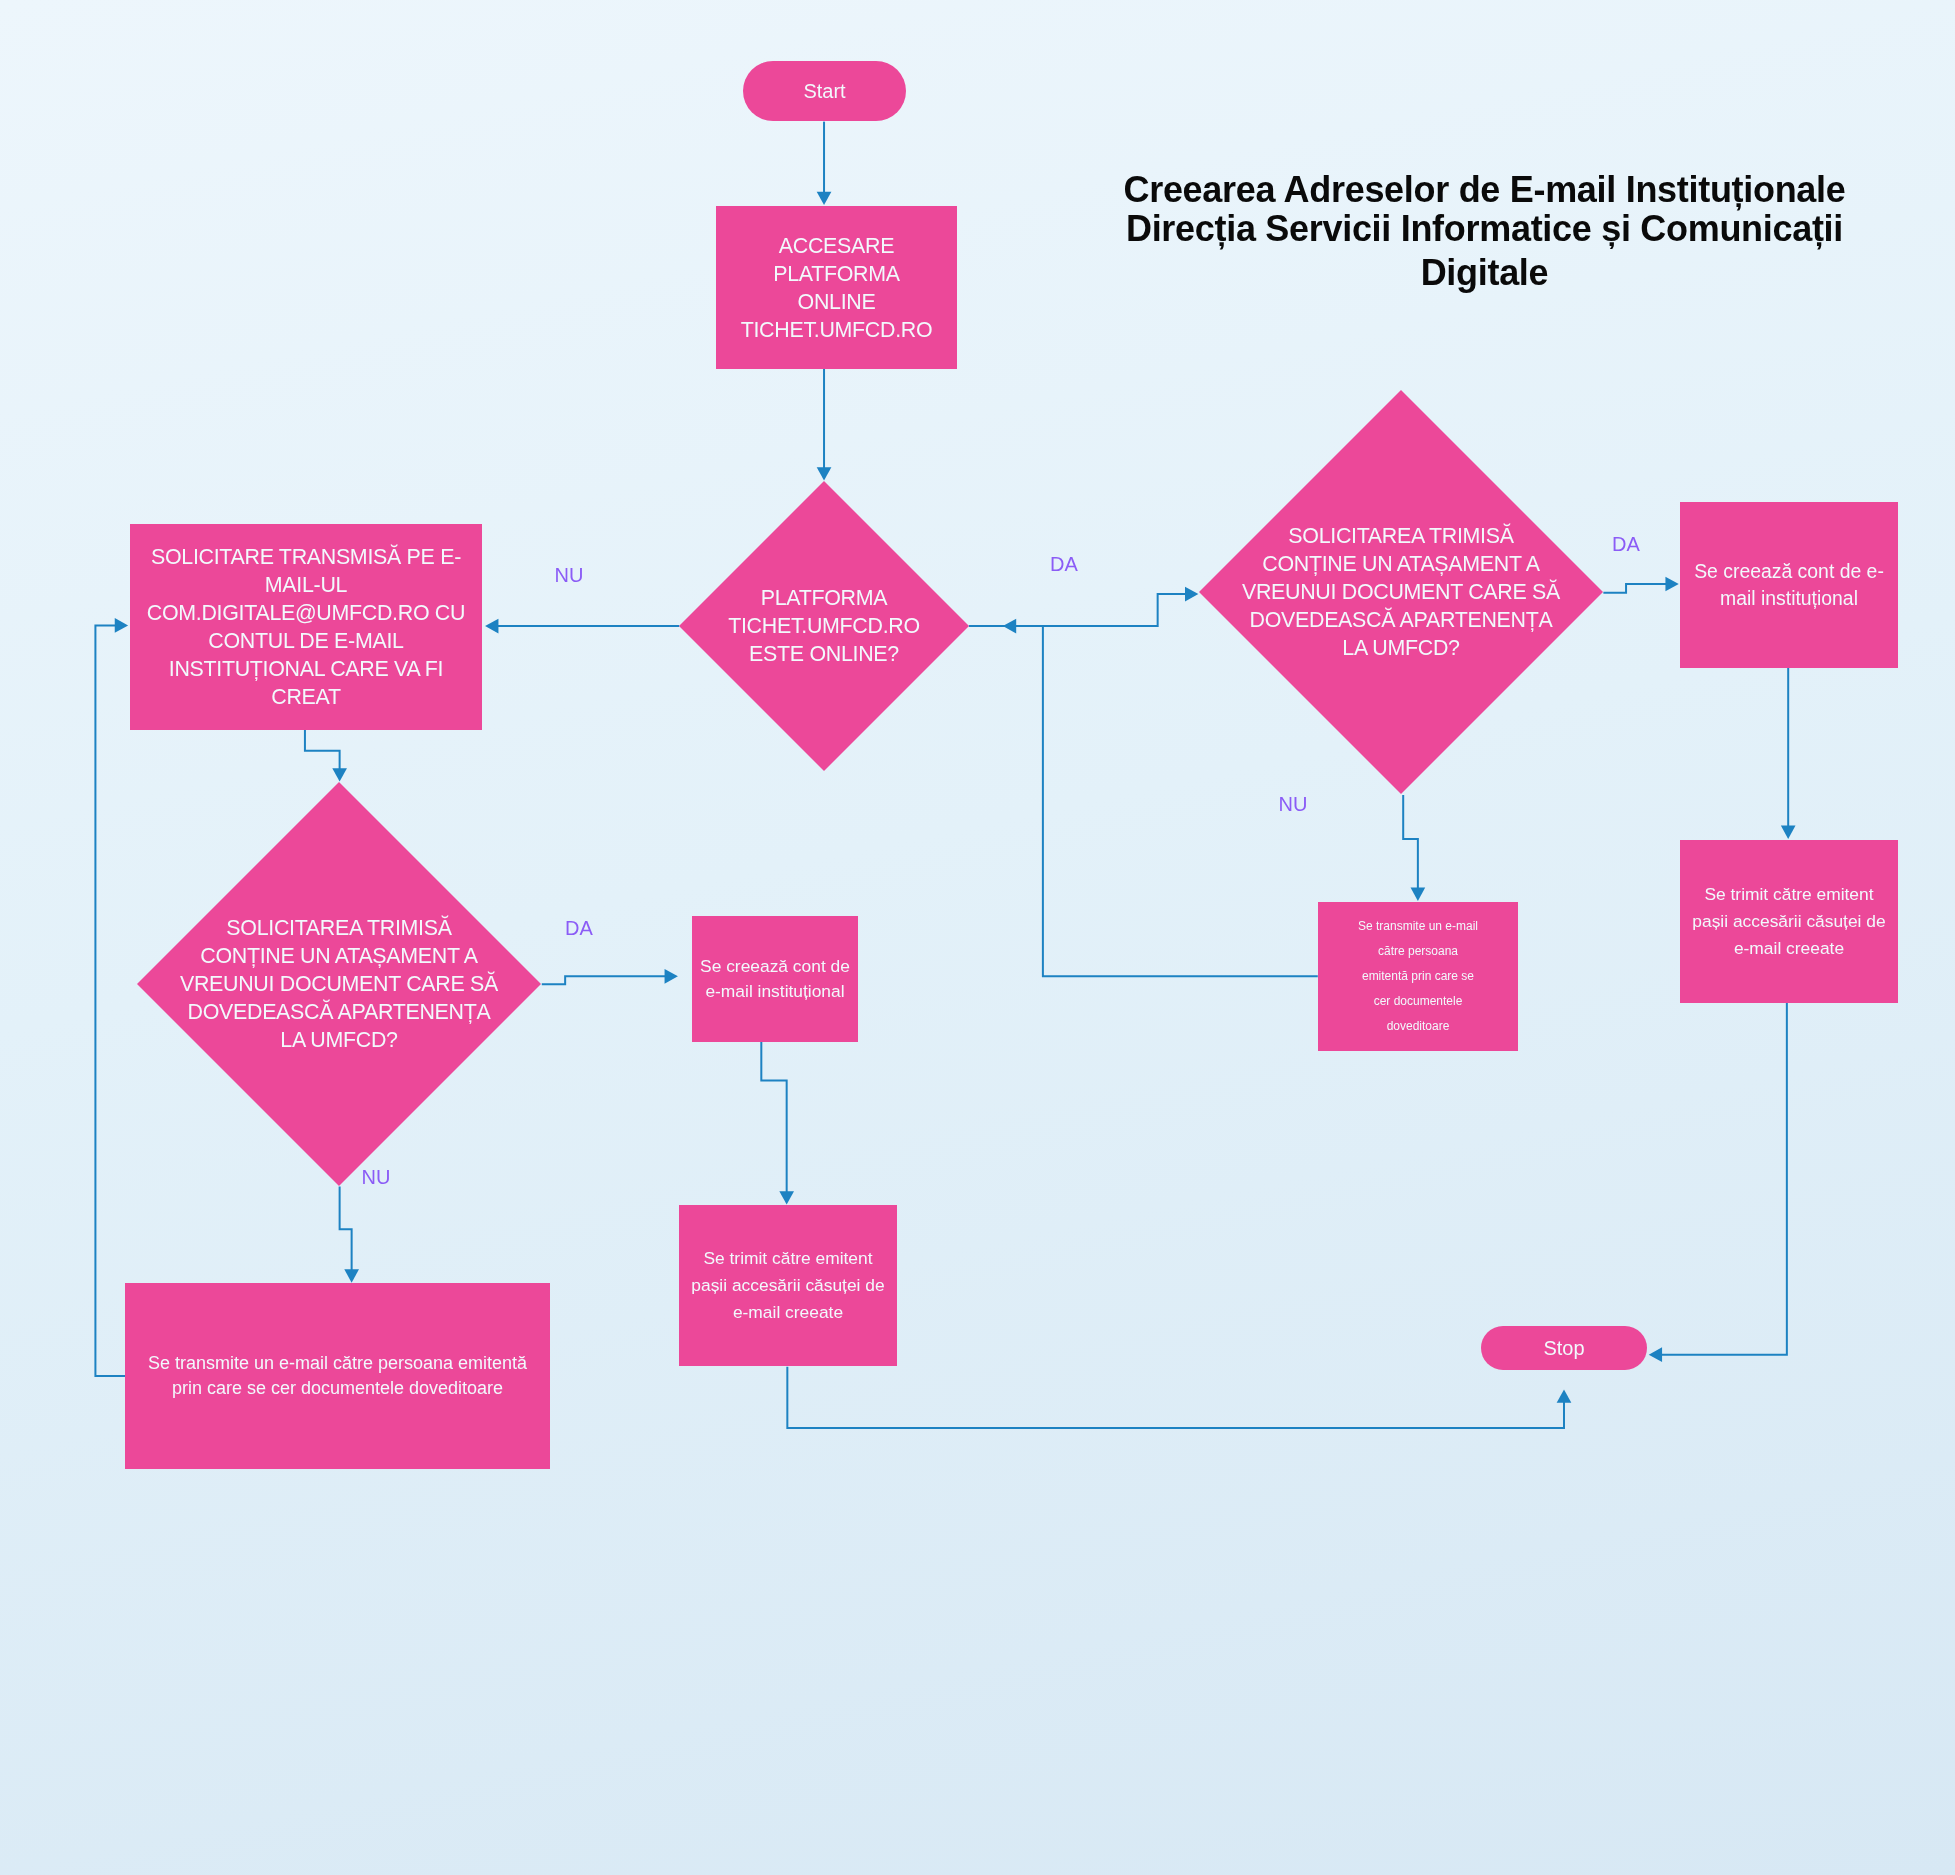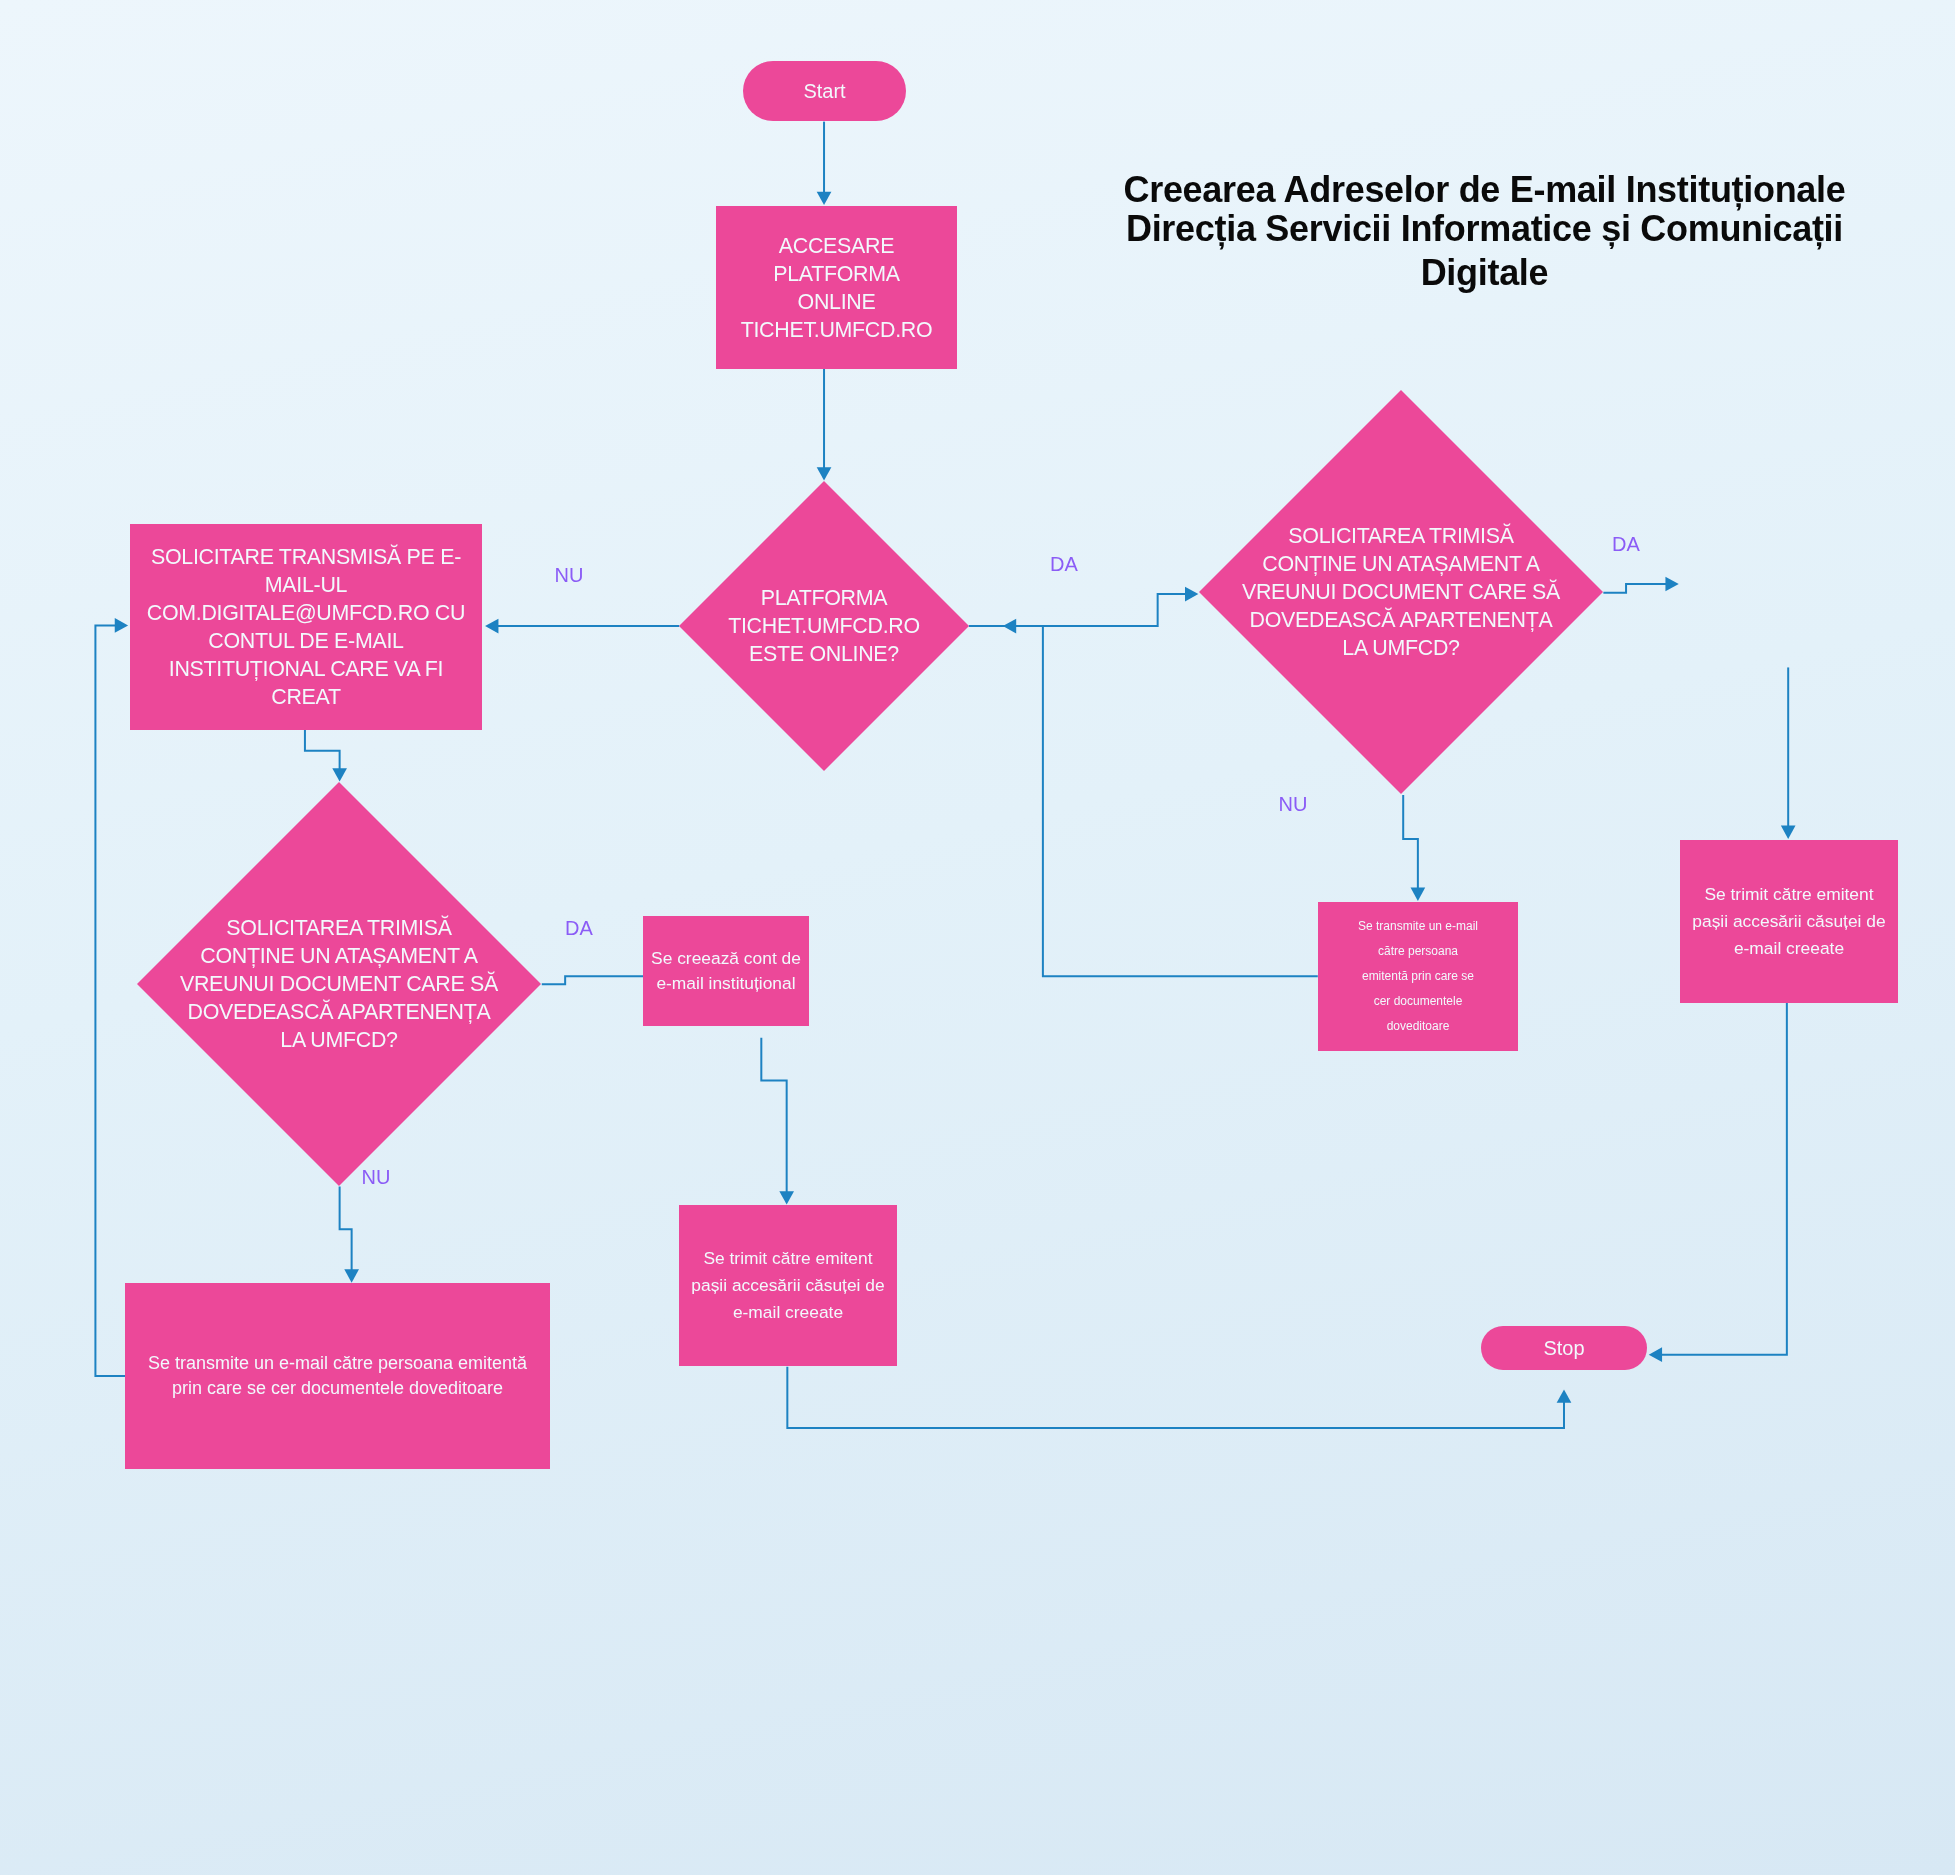--- a/index.html
+++ b/index.html
@@ -140,36 +140,40 @@
   </div>
 
   <div class="node diamond caps" style="left:137px;top:782px;width:404px;height:404px;font-size:21.4px;line-height:28px">
     <span>SOLICITAREA TRIMISĂ
 CONȚINE UN ATAȘAMENT A
 VREUNUI DOCUMENT CARE SĂ
 DOVEDEASCĂ APARTENENȚA
 LA UMFCD?</span>
   </div>
 
+  <div class="node" style="left:1680px;top:502px;width:218px;height:166px;font-size:19.4px;line-height:27px">
+    <span>Se creează cont de e-
+mail instituțional</span>
+  </div>
 
   <div class="node" style="left:1680px;top:840px;width:218px;height:163px;font-size:17.4px;line-height:27px">
     <span>Se trimit către emitent
 pașii accesării căsuței de
 e-mail creeate</span>
   </div>
 
   <div class="node" style="left:1318px;top:902px;width:200px;height:149px;font-size:12px;line-height:25px">
     <span>Se transmite un e-mail
 către persoana
 emitentă prin care se
 cer documentele
 doveditoare</span>
   </div>
 
-  <div class="node" style="left:643px;top:916px;width:166px;height:110px;font-size:17.4px;line-height:25px">
+  <div class="node" style="left:692px;top:916px;width:166px;height:126px;font-size:17.4px;line-height:25px">
     <span>Se creează cont de
 e-mail instituțional</span>
   </div>
 
   <div class="node" style="left:679px;top:1205px;width:218px;height:161px;font-size:17.4px;line-height:27px">
     <span>Se trimit către emitent
 pașii accesării căsuței de
 e-mail creeate</span>
   </div>
 

